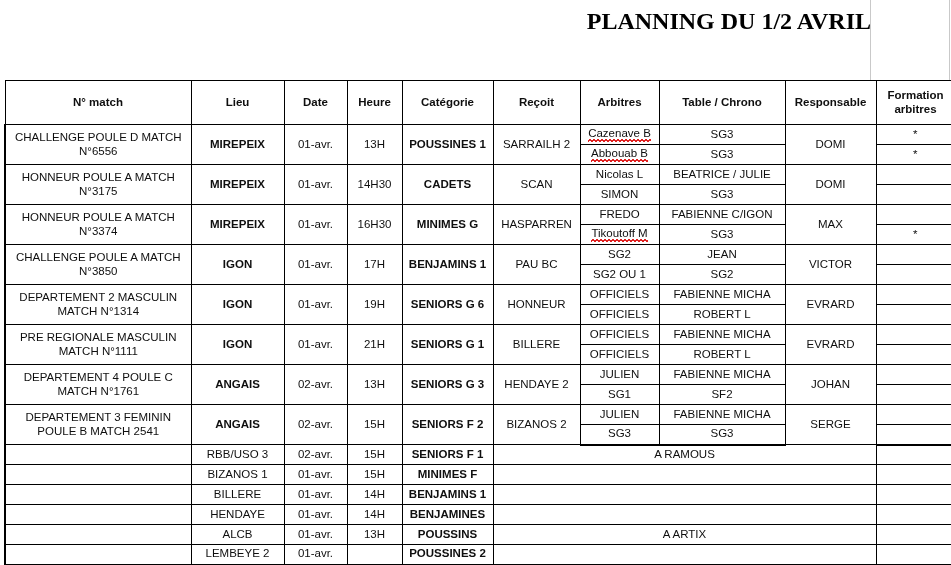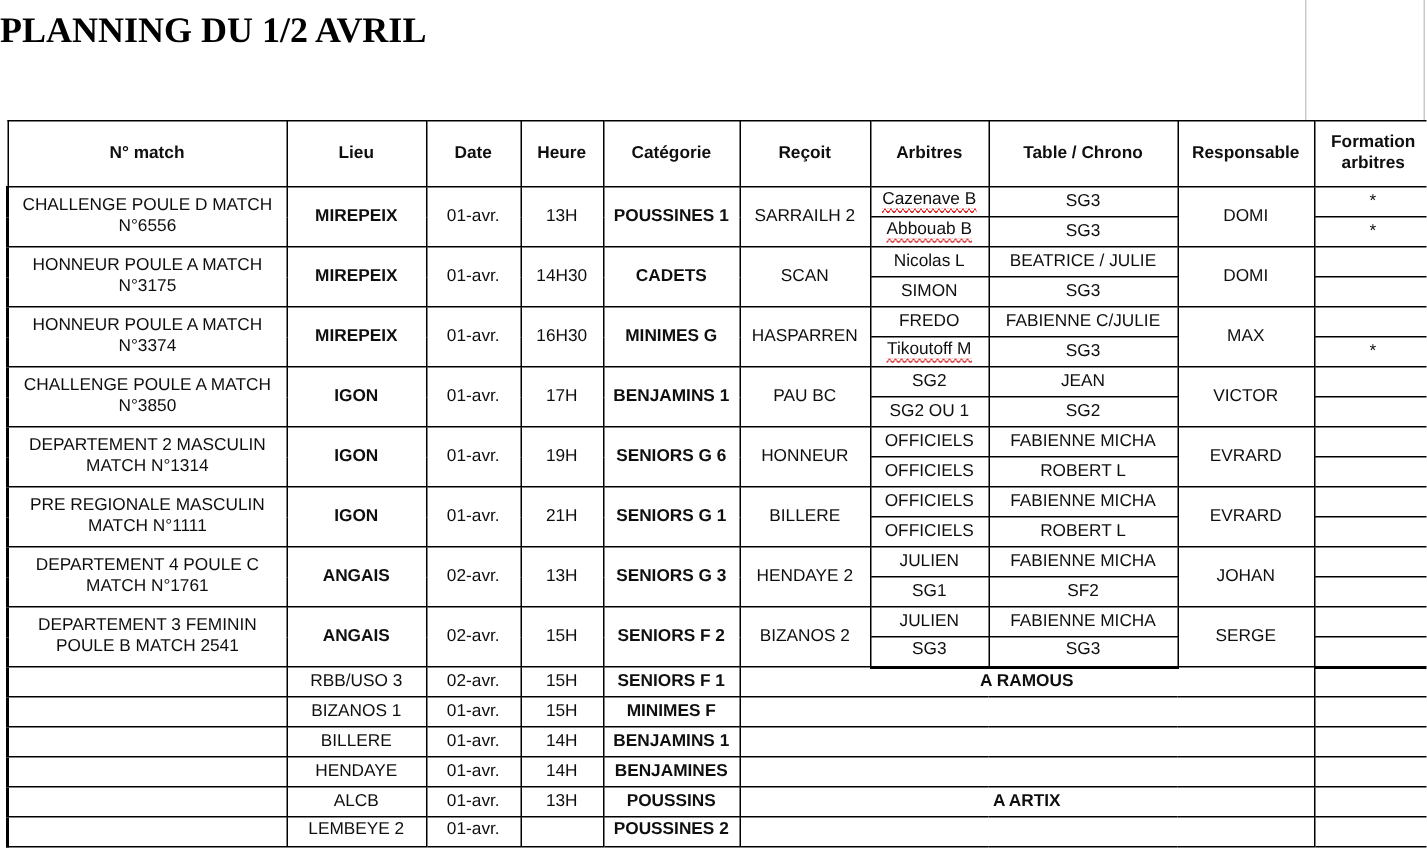--- a/index.html
+++ b/index.html
@@ -19,21 +19,21 @@
   
   .gridline-v {
     position: absolute;
     width: 1px;
     background: #c9c9c9;
   }
 
   #title {
     position: absolute;
     top: 8px; left: 0; width: 871px;
-    text-align: left;
+    text-align: right;
     font-size: 24px;
     font-weight: bold;
     font-family: "Liberation Serif", serif;
     color: #000000;
     letter-spacing: 0px;
   }
 
   table.plan {
     position: absolute;
     top: 80px;
@@ -73,21 +73,21 @@
     padding-bottom: 1px;
     background-repeat: repeat-x;
     background-position: bottom left;
     background-image:
       linear-gradient(45deg, transparent 55%, #e02020 55%, #e02020 72%, transparent 72%),
       linear-gradient(-45deg, transparent 55%, #e02020 55%, #e02020 72%, transparent 72%);
     background-size: 4px 3px;
   }
   .star { font-size: 12px; line-height: 1; }
   td.starcell { text-align: left; padding-left: 4px; }
-  td.merged-note { text-align: center; font-size: 11.5px; font-weight: bold; }
+  td.merged-note { text-align: center; font-size: 11.5px; }
 </style>
 </head>
 <body>
 
 <div id="sheet">
 
   <div class="gridline-v" style="left:870px; top:0px; height:80px;"></div>
   <div class="gridline-v" style="left:949px; top:0px; height:80px;"></div>
 
   <div id="title">PLANNING DU 1/2 AVRIL</div>
@@ -155,21 +155,21 @@
           <td class="right-thick starcell star"></td>
         </tr>
         <tr class="main">
           <td class="left-thick nmatch" rowspan="2">HONNEUR POULE A MATCH N°3374</td>
           <td class="b" rowspan="2">MIREPEIX</td>
           <td rowspan="2">01-avr.</td>
           <td rowspan="2">16H30</td>
           <td class="b" rowspan="2">MINIMES G</td>
           <td rowspan="2">HASPARREN</td>
           <td>FREDO</td>
-          <td>FABIENNE C/JULIE</td>
+          <td>FABIENNE C/IGON</td>
           <td rowspan="2">MAX</td>
           <td class="right-thick starcell star"></td>
         </tr>
         <tr class="main">
           <td><span class="sq">Tikoutoff M</span></td>
           <td>SG3</td>
           <td class="right-thick starcell star">*</td>
         </tr>
         <tr class="main">
           <td class="left-thick nmatch" rowspan="2">CHALLENGE POULE A MATCH N°3850</td>

